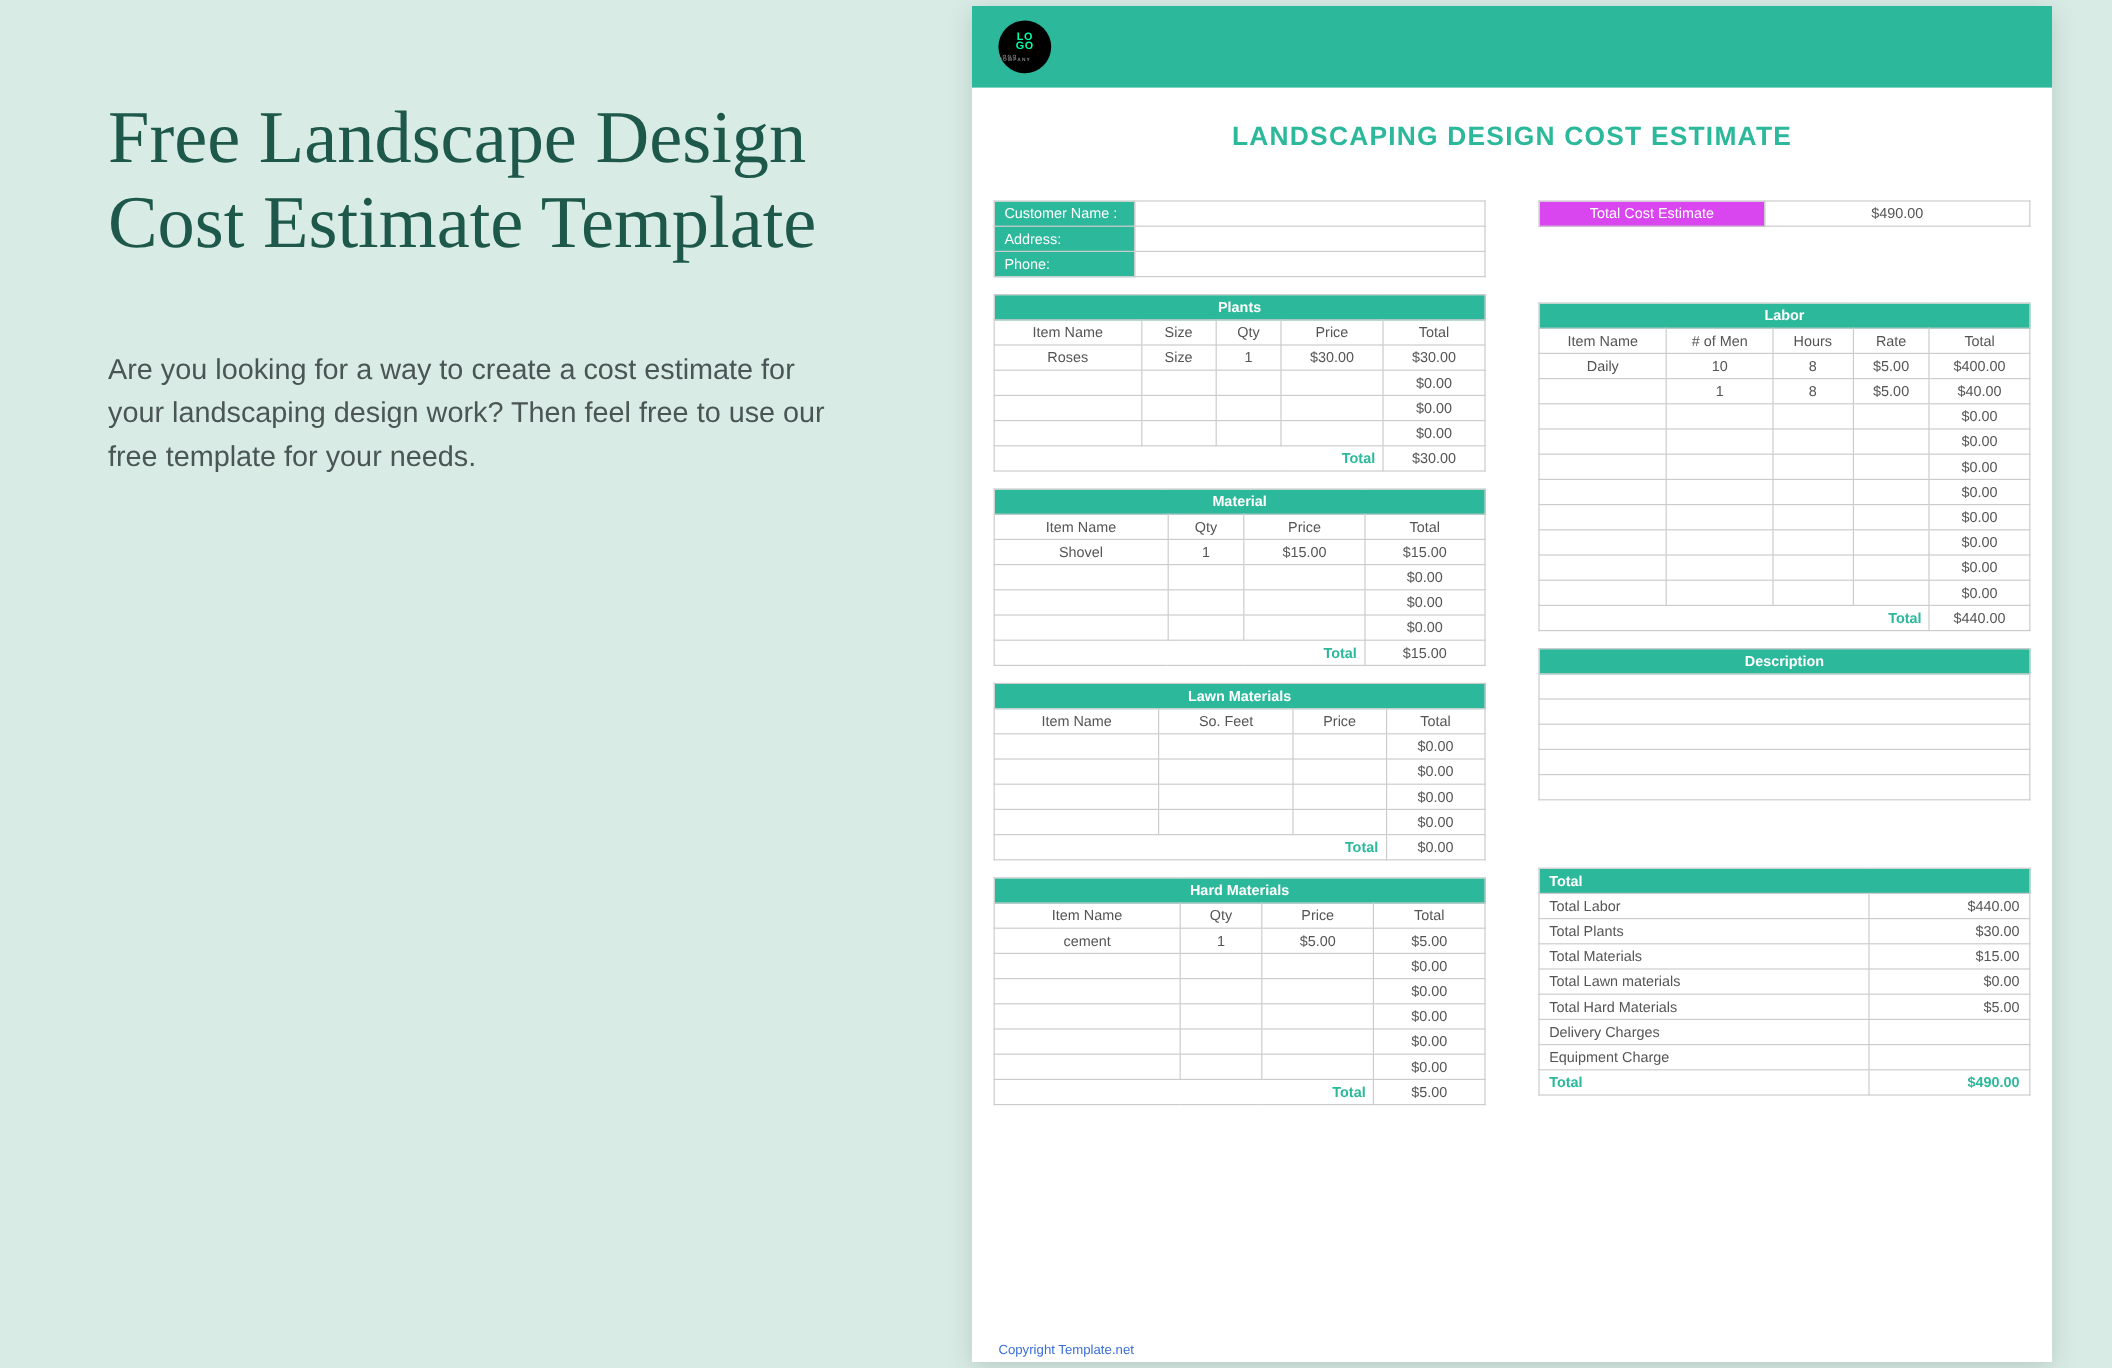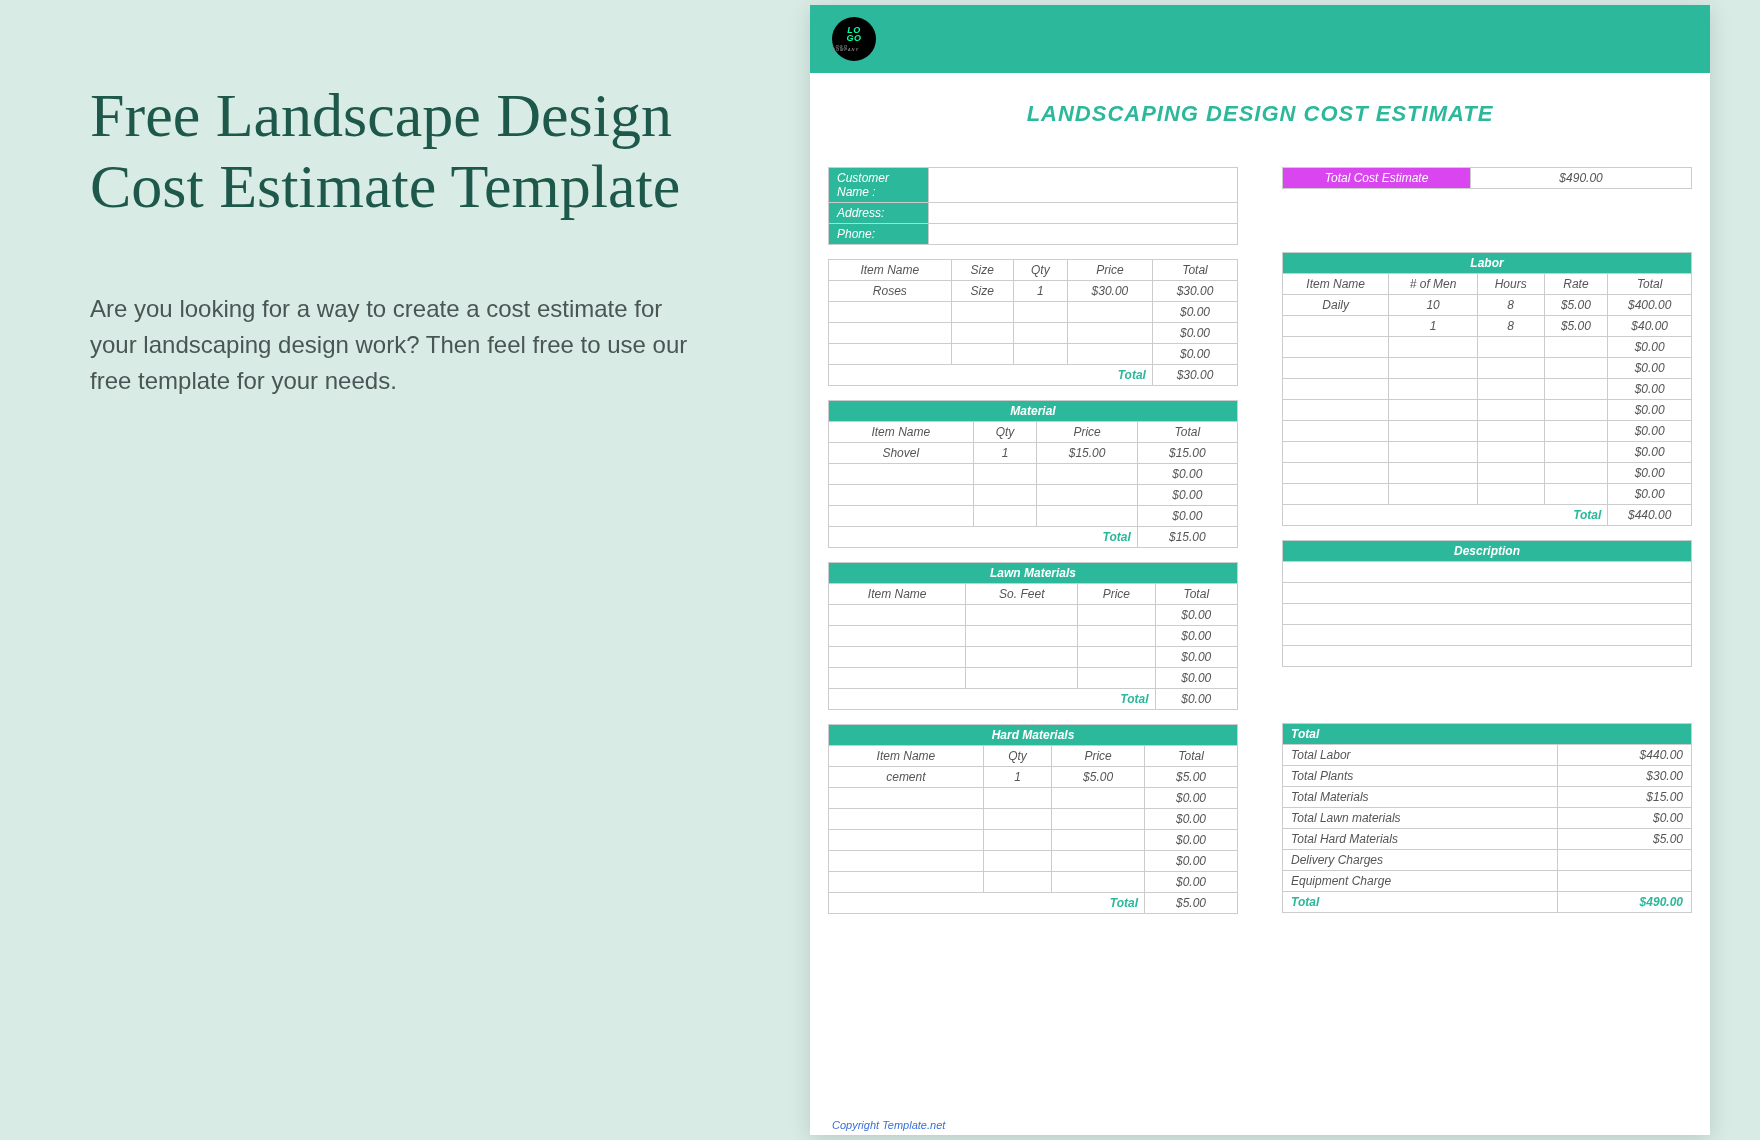--- a/index.html
+++ b/index.html
@@ -38,21 +38,20 @@
     justify-content: center;
   }
   .doc {
     background: #fff;
     width: 900px;
     height: 1130px;
     box-shadow: 0 4px 20px rgba(0,0,0,.15);
     position: relative;
     font-size: 13px;
     color: #333;
-    font-style: italic;
   }
   .doc-header {
     background: #2cb89b;
     color: #fff;
     display: flex;
     align-items: center;
     padding: 12px 22px;
   }
   .logo {
     width: 44px; height: 44px; border-radius: 50%; background: #000;
@@ -87,21 +86,21 @@
   }
   .hdr-cell {
     background: #d946ef; color: #fff; font-size: 12px;
   }
   .section-hdr {
     background: #2cb89b; color: #fff; text-align: center; font-weight: 600;
   }
   .total-label { color: #2cb89b; font-weight: 600; text-align: right !important; }
   .block { margin-bottom: 14px; }
   .copyright { position:absolute; bottom:4px; left:22px; color:#3a6fd8; font-size:11px;}
-  .cust-label { background:#2cb89b;color:#fff;text-align:left !important;padding-left:8px;width:100px;}
+  .cust-label { background:#2cb89b;color:#fff;text-align:left !important;padding-left:8px;width:117px;}
   .total-summary td { text-align:left; padding-left:8px;}
   .total-summary td.amt { text-align:right; padding-right:8px;}
   .total-row { color:#2cb89b; font-weight:600;}
   .total-row td { color:#2cb89b; font-weight:600;}
 </style>
 </head>
 <body>
 
 <div class="left">
   <h1>Free Landscape Design Cost Estimate Template</h1>
@@ -138,20 +137,23 @@
             <tr>
                   <td class="cust-label">Phone:</td>
                   <td></td>
                 </tr>
           </tbody>
             </table>
 
           <table class="block" id="tbl-plants">
               <tbody>
                 <tr>
+                  <td class="section-hdr" colspan="5">Plants</td>
+                </tr>
+                <tr>
                   <th>Item Name</th>
                   <th>Size</th>
                   <th>Qty</th>
                   <th>Price</th>
                   <th>Total</th>
                 </tr>
                 <tr>
                   <td>Roses</td>
                   <td>Size</td>
                   <td>1</td>

